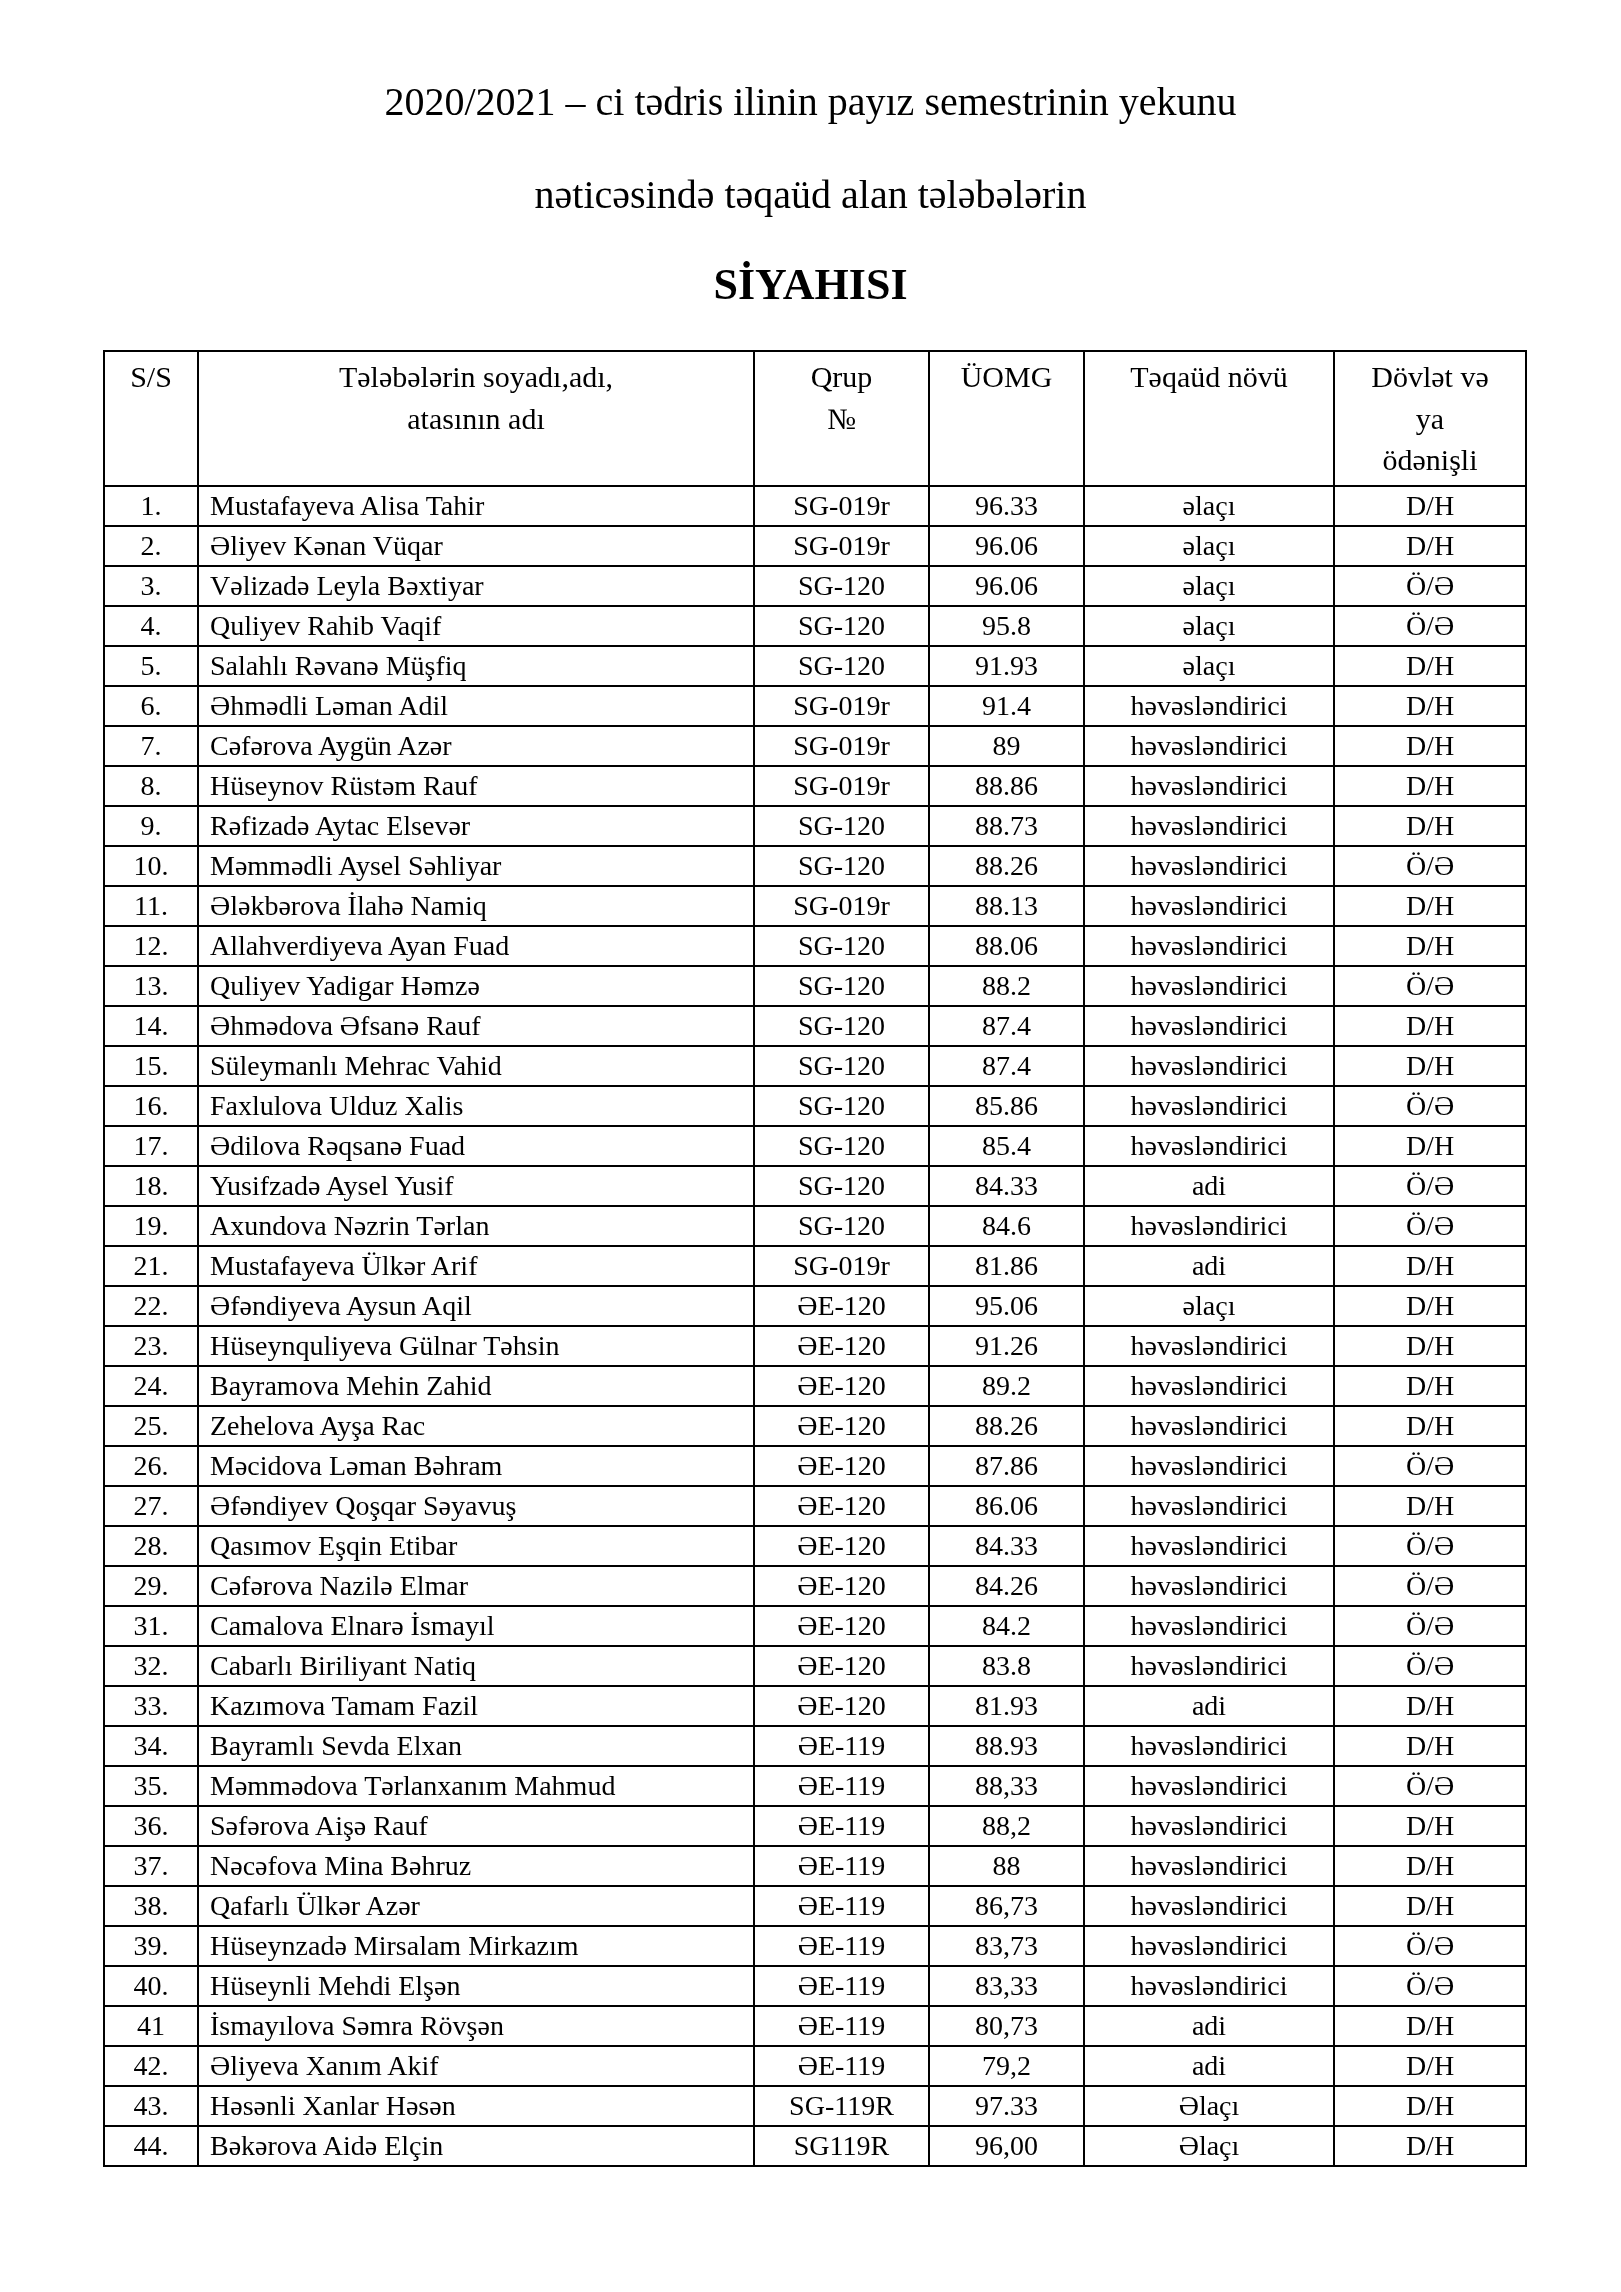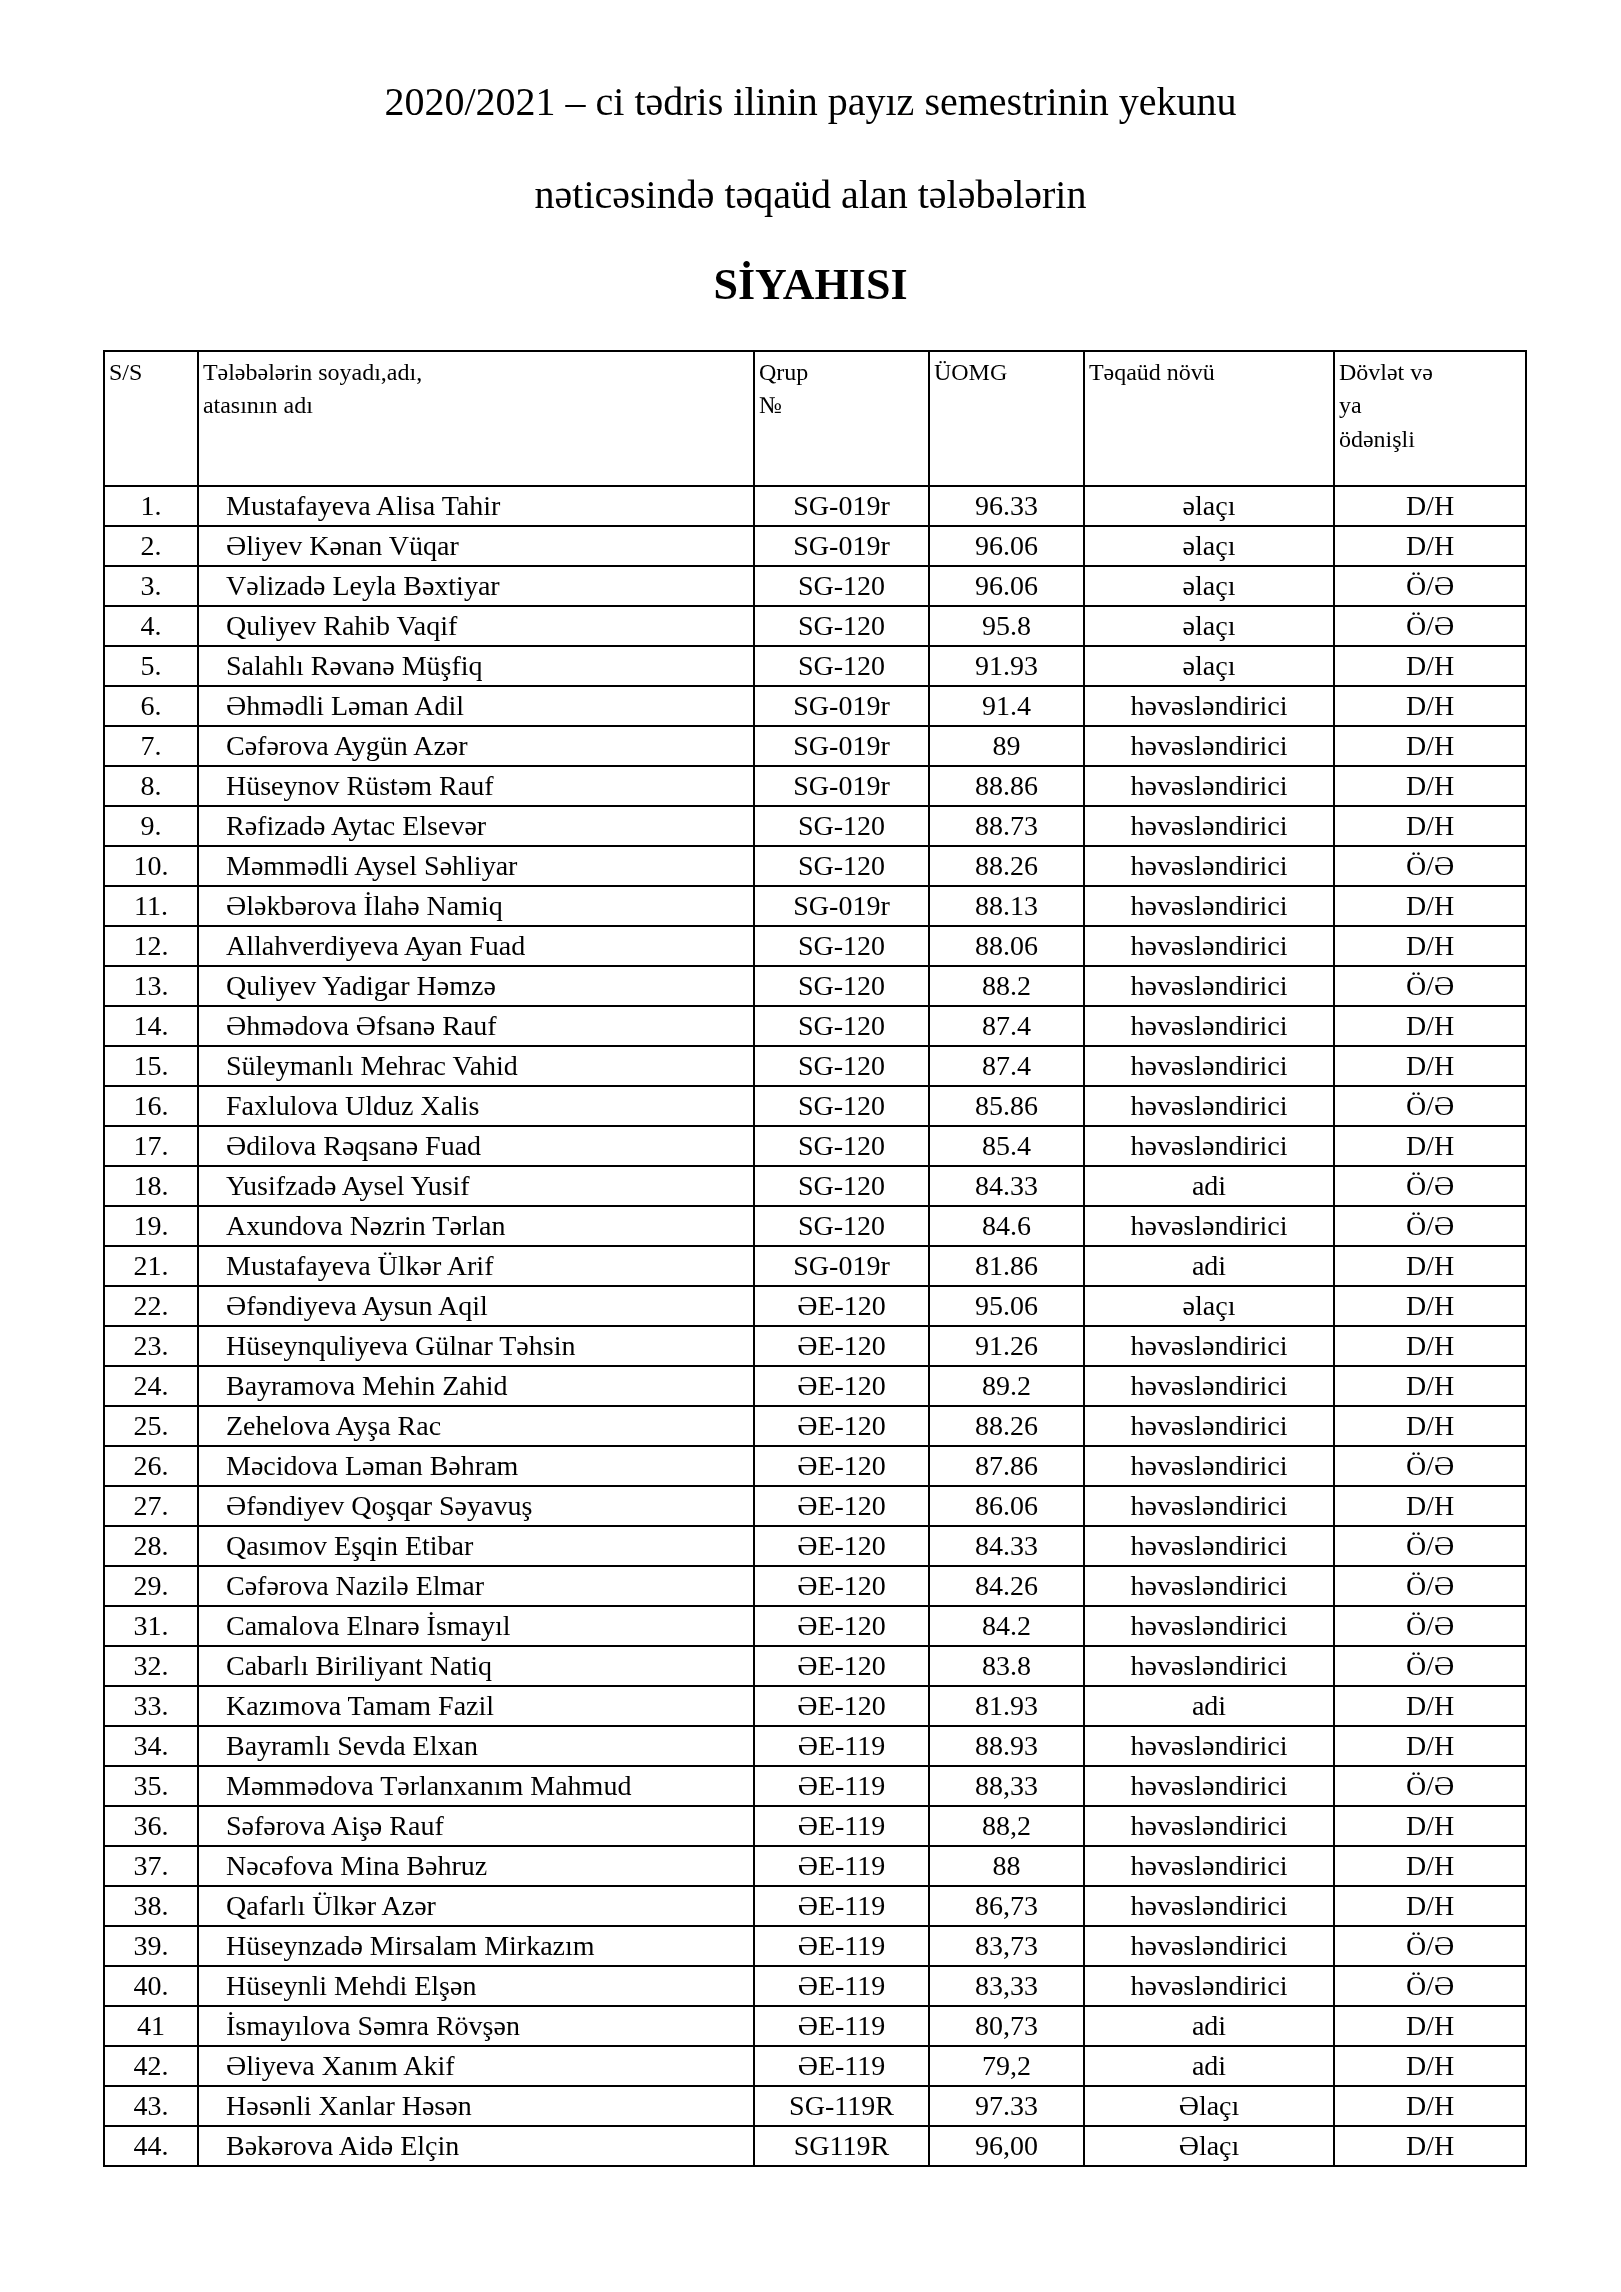--- a/index.html
+++ b/index.html
@@ -39,40 +39,40 @@
     border: 2.9px solid #000;
   }
   table.students th,
   table.students td {
     border: 2px solid #000;
     overflow: hidden;
   }
   table.students thead th {
     border-bottom: 2.9px solid #000;
     font-weight: normal;
-    font-size: 24px;
+    font-size: 30px;
     line-height: 1.38;
     vertical-align: top;
-    text-align: left;
+    text-align: center;
     white-space: pre-line;
     height: 129px;
     padding: 3.9px 3.9px 0 3.9px;
   }
   table.students tbody td {
     height: 36px;
     font-size: 28px;
     line-height: 1;
     text-align: center;
     vertical-align: middle;
     padding: 1px 3.9px;
     white-space: nowrap;
   }
   table.students tbody td.name {
     text-align: left;
-    padding-left: 27px;
+    padding-left: 11px;
   }
 </style>
 </head>
 <body>
 
 <div class="doc">
   <p class="title-line">2020/2021 – ci tədris ilinin payız semestrinin yekunu</p>
   <p class="title-line">nəticəsində təqaüd alan tələbələrin</p>
   <p class="title-line bold">SİYAHISI</p>
 

